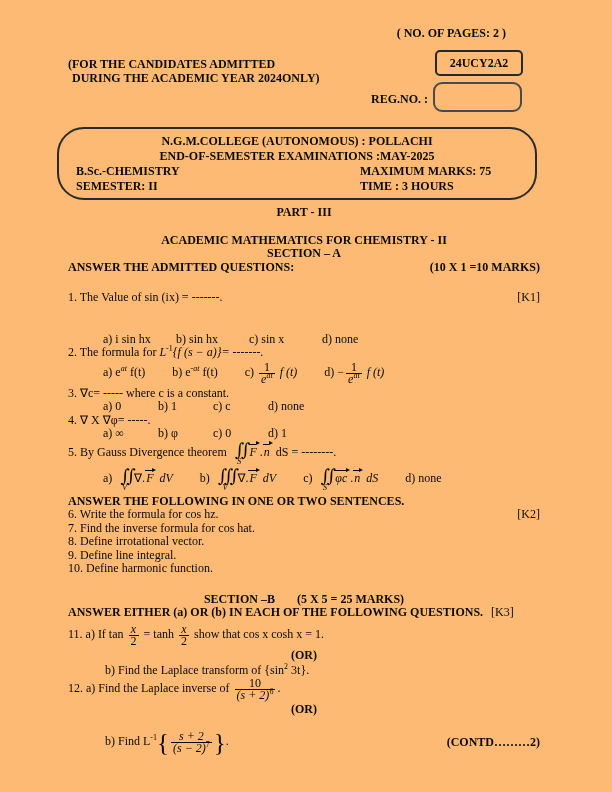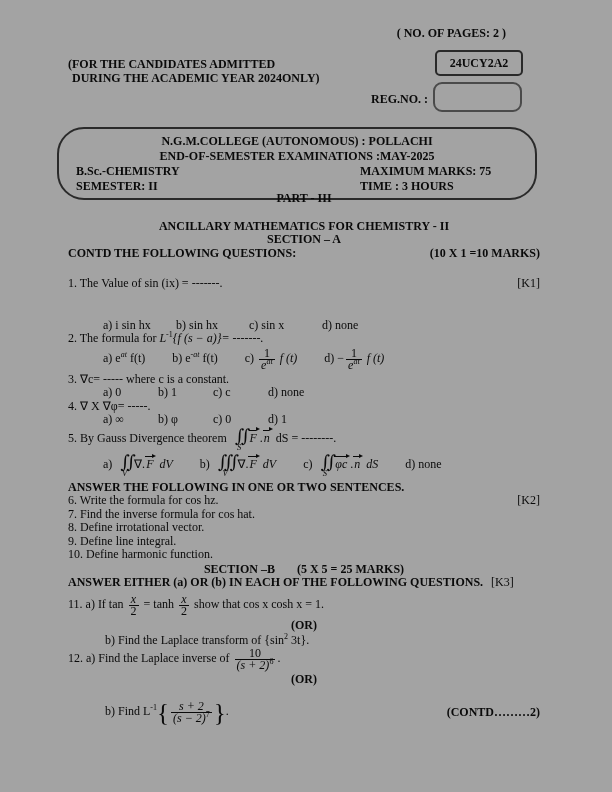--- a/index.html
+++ b/index.html
@@ -1,17 +1,17 @@
 <!DOCTYPE html>
 <html><head>
 <meta charset="utf-8">
 <style>
   html,body { margin:0; padding:0; background:#e8e8e8; }
   .page {
-    position:relative; width:612px; height:792px; background:#a3a3a3;
+    position:relative; width:612px; height:792px; background:#fdba74;
     font-family:"Liberation Serif","DejaVu Serif","DejaVu Sans",serif;
     font-size:12px; color:#0a0a0a; overflow:hidden; margin:0 auto;
   }
   .b { font-weight:bold; }
   .it { font-style:italic; }
   .center { text-align:center; }
 
   
   .no-pages { position:absolute; top:26px; right:106px; font-weight:bold; }
   .cand-note { position:absolute; top:57px; left:68px; font-weight:bold; line-height:14px; }
@@ -24,32 +24,32 @@
     border:2px solid #4a4a4a; border-radius:9px; }
 
   .header-box { position:absolute; left:57px; top:127px; width:480px; height:73px;
     border:2px solid #2a2a2a; border-radius:27px; box-sizing:border-box;
     padding-top:5px; font-weight:bold; line-height:15px; }
   .hrow { display:flex; padding:0 17px; }
   .hrow .hl { flex:1; }
   .hrow .hr { width:158px; }
 
   
-  .content { position:absolute; left:68px; top:192px; width:472px; line-height:13.5px; }
+  .content { position:absolute; left:68px; top:206px; width:472px; line-height:13.5px; }
   .part-title { margin-bottom:14px; }
   .instr-row { display:flex; justify-content:space-between; margin-bottom:17px; }
   .qline { position:relative; }
   .tag { position:absolute; right:0; top:0; }
   .opts { padding-left:35px; }
   .opts-std .opt { display:inline-block; min-width:70px;margin-top:28px; }
   .opts-tight .opt { display:inline-block; min-width:52px; }
   .opts-math { margin:2px 0; }
   .opts-math .opt { display:inline-block; margin-right:24px; }
   .heading2 { margin-top:3px; }
-  .secb-row { margin-top:1px; }
+  .secb-row { margin-top:17px; }
   .secb-row .sp { display:inline-block; width:22px; }
   .k3 { font-weight:normal; margin-left:8px; }
   .or-line { text-align:center; font-weight:bold; margin:2px 0; }
   .indent-b { padding-left:37px; }
   .q11a { margin-top:4px; }
   .q12b-row { display:flex; justify-content:space-between; align-items:center; margin-top:14px; }
   .q12b-row .left { padding-left:37px; }
 
   
   sup { font-size:8px; line-height:0; vertical-align:super; }
@@ -98,25 +98,25 @@
     </div>
     <div class="hrow">
       <span class="hl">SEMESTER: II</span>
       <span class="hr">TIME : 3 HOURS</span>
     </div>
   </div>
 
   <div class="content">
 
     <div class="center b part-title">PART - III</div>
-    <div class="center b">ANCILLARY MATHEMATICS FOR CHEMISTRY - II</div>
+    <div class="center b">ACADEMIC MATHEMATICS FOR CHEMISTRY - II</div>
     <div class="center b">SECTION – A</div>
 
     <div class="b instr-row">
-      <span>CONTD THE FOLLOWING QUESTIONS:</span>
+      <span>ANSWER THE ADMITTED QUESTIONS:</span>
       <span>(10 X 1 =10 MARKS)</span>
     </div>
 
     <div class="qline">
       <span>1.  The Value of sin (ix) = -------.</span>
       <span class="tag">[K1]</span>
     </div>
     <div class="opts opts-std">
       <span class="opt">a) i sin hx</span>
       <span class="opt">b) sin hx</span>

